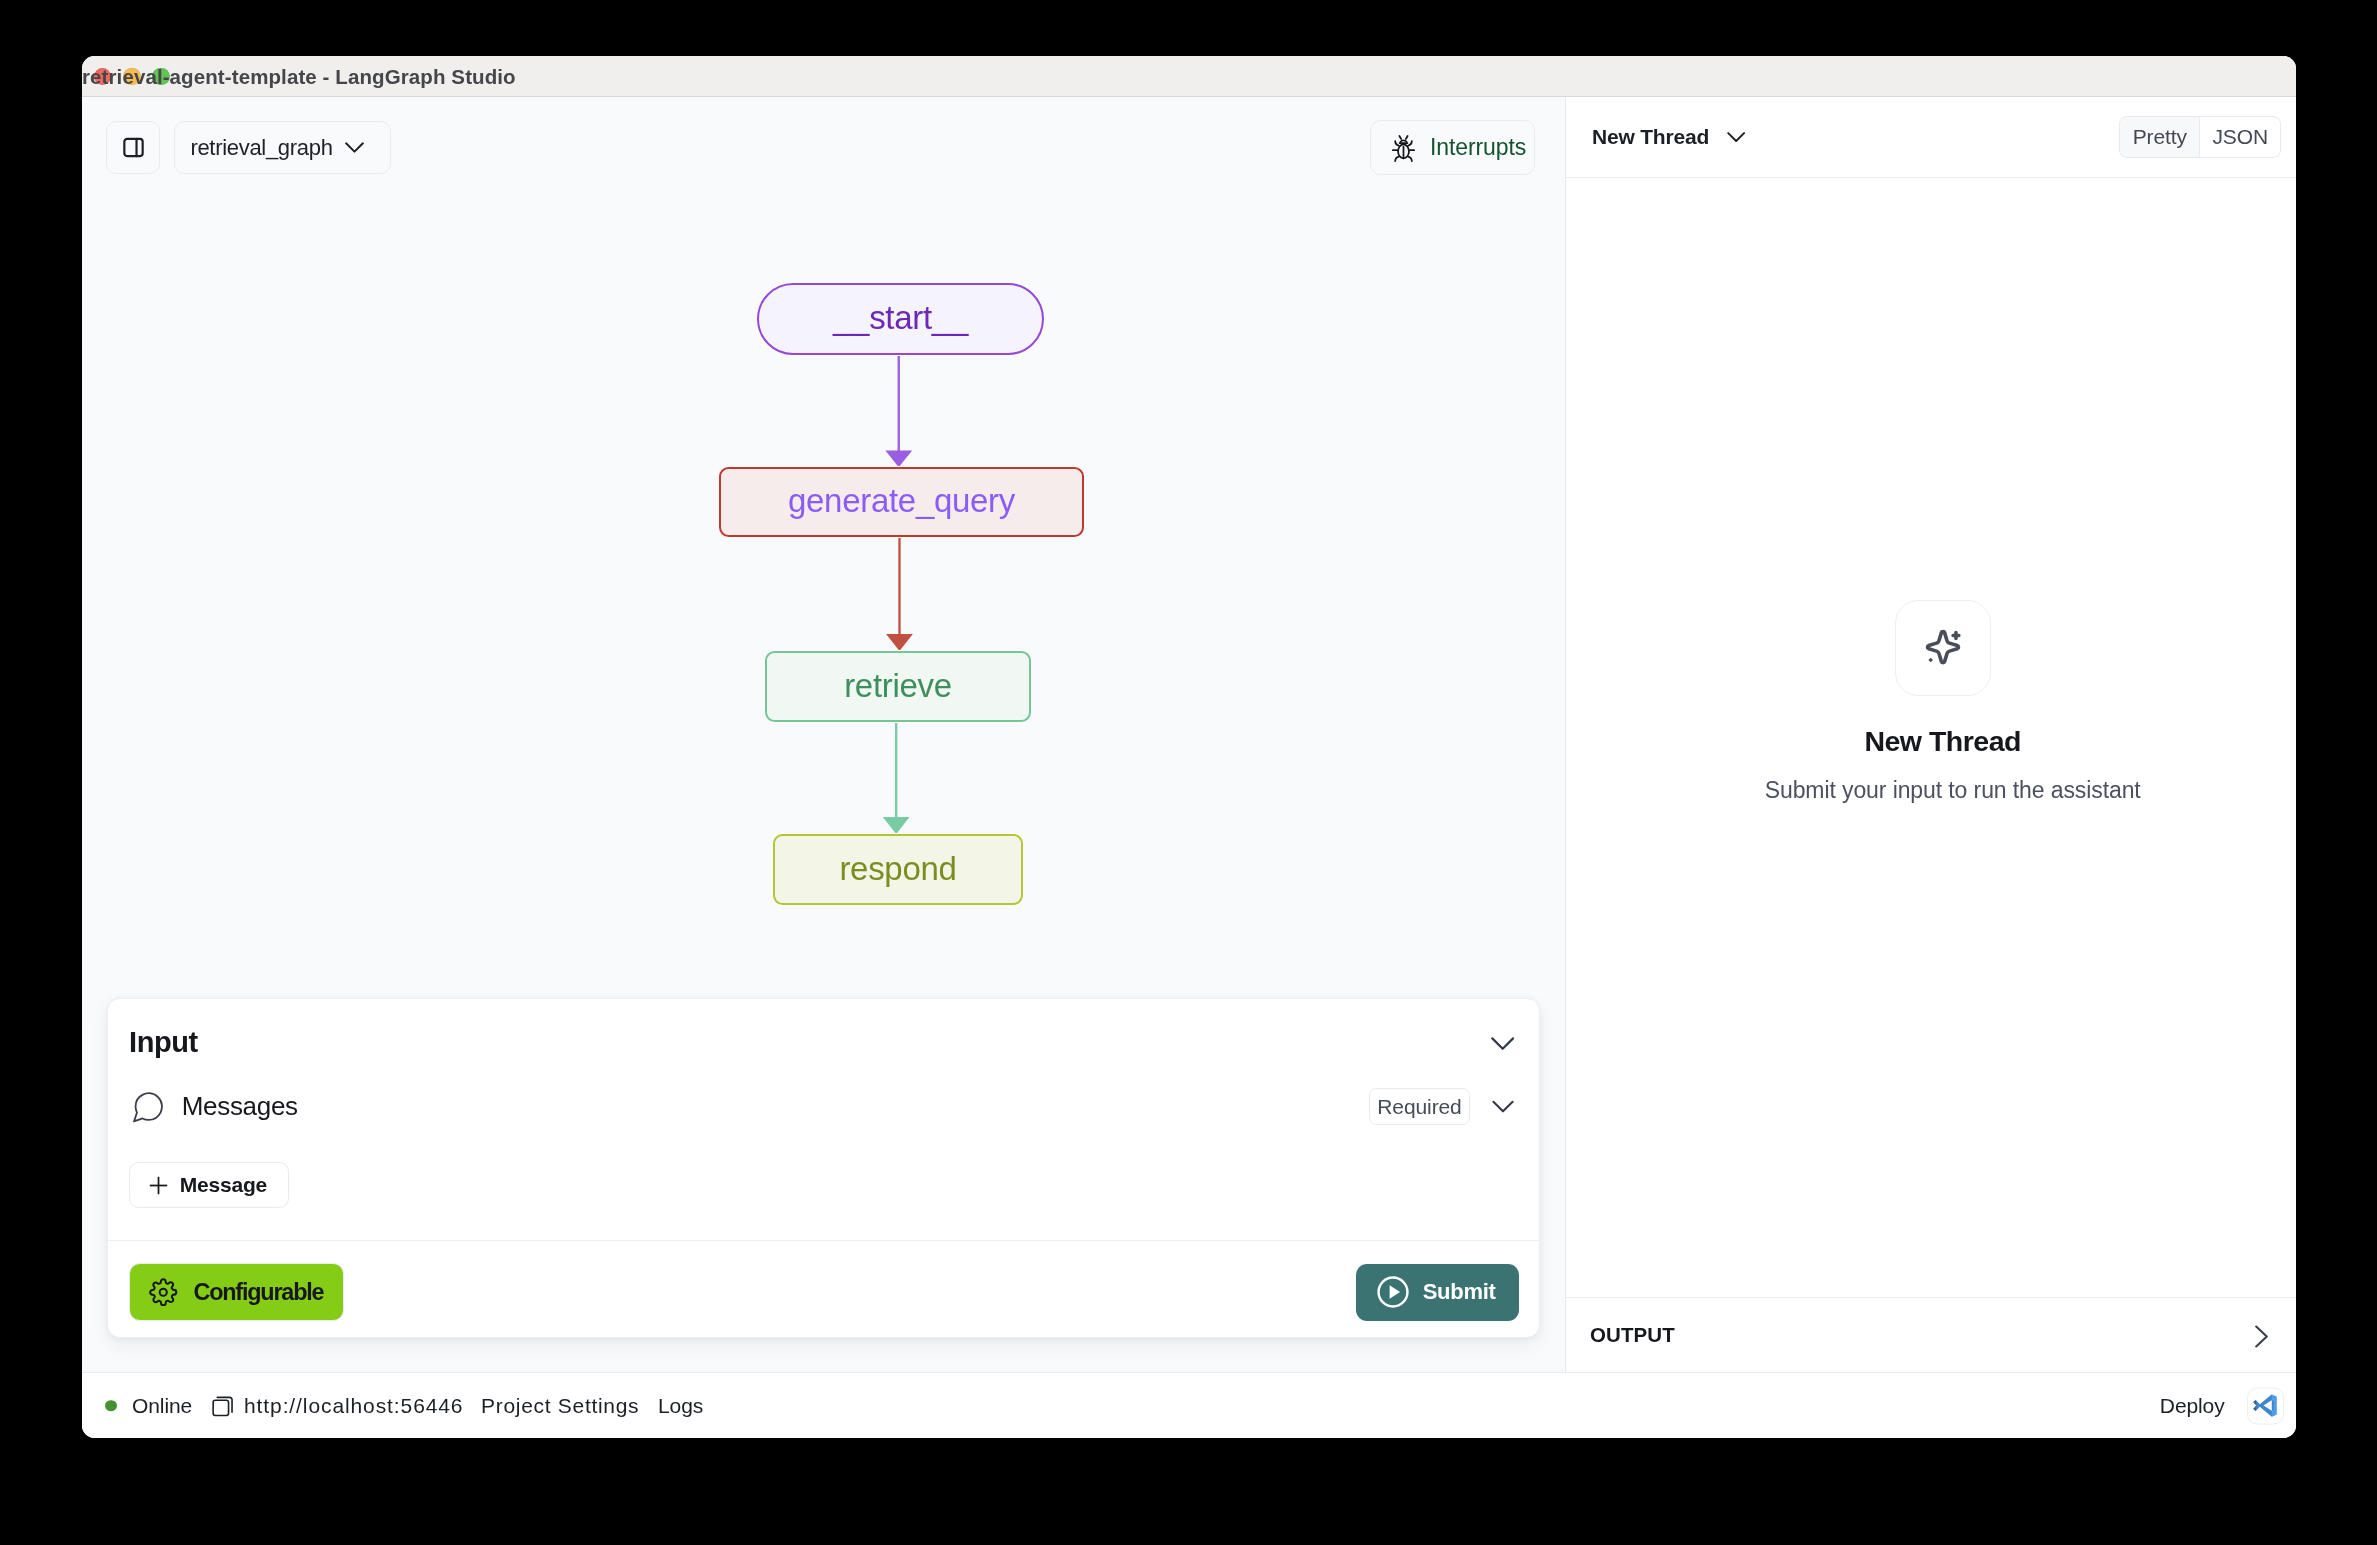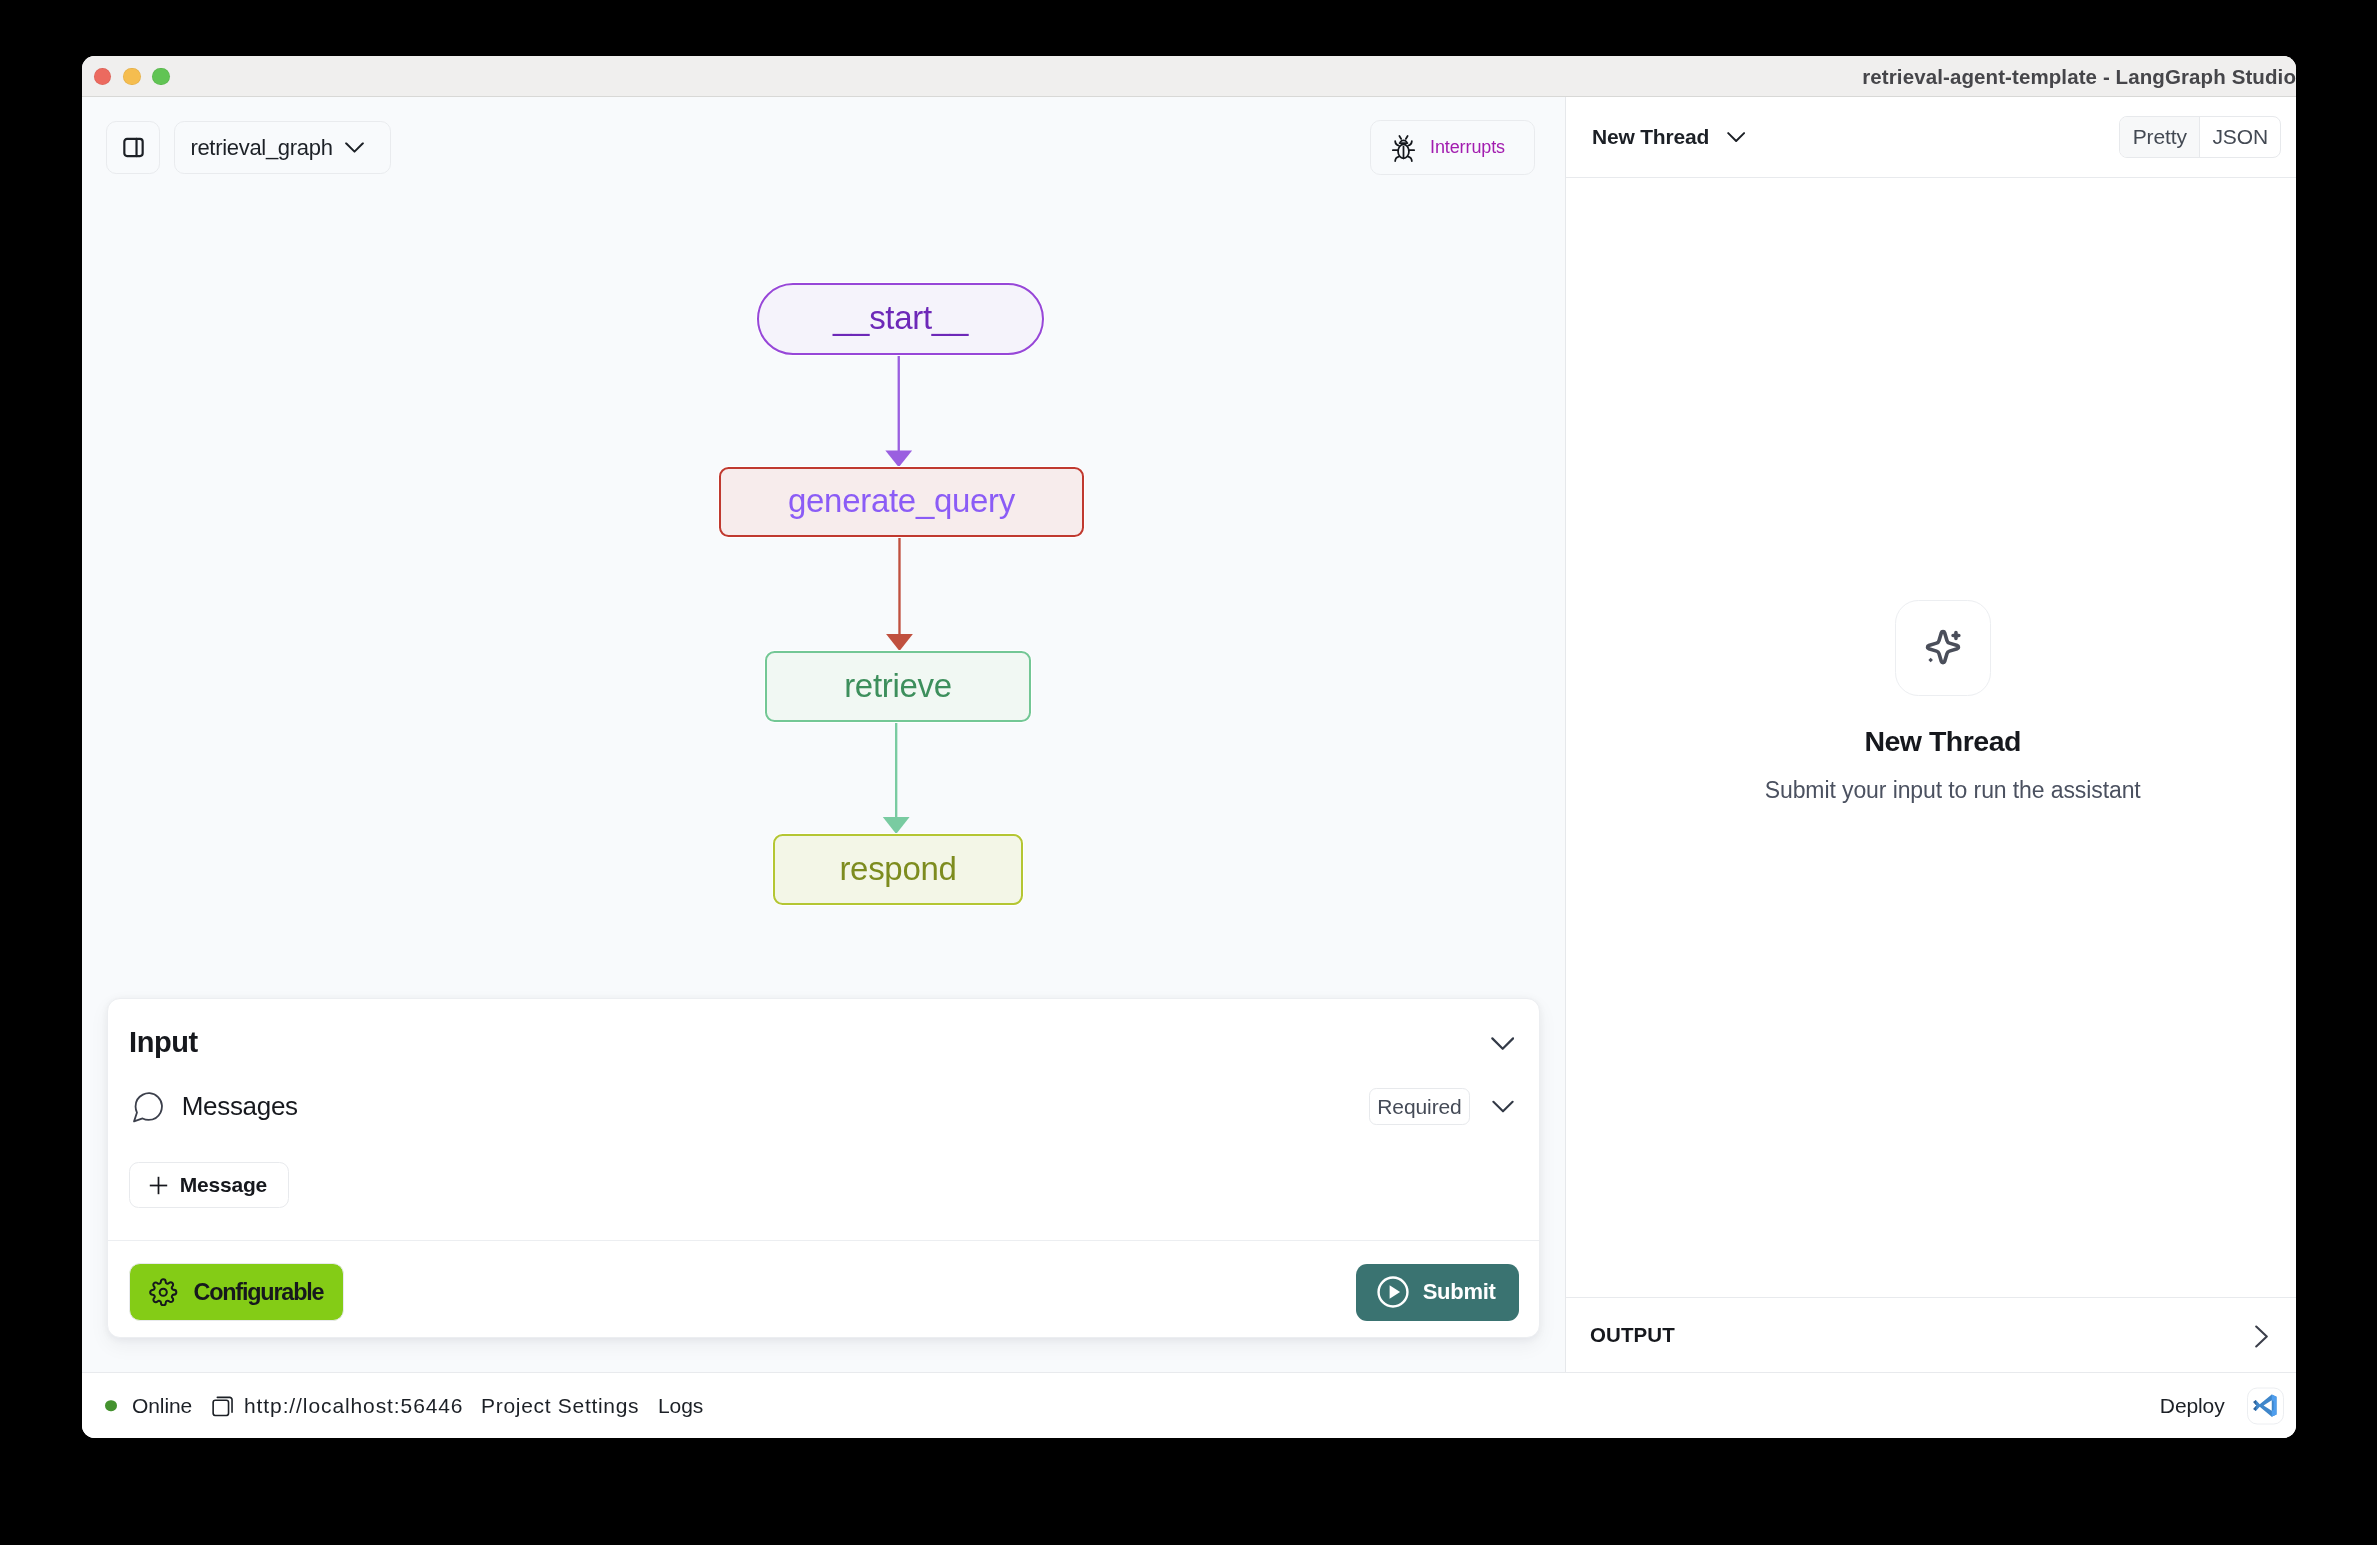--- a/index.html
+++ b/index.html
@@ -14,21 +14,21 @@
           background:#fff;border-radius:12.4px;overflow:hidden;
           display:flex;flex-direction:column;}
   .titlebar{height:41px;flex:0 0 41px;background:#f0efee;
             border-bottom:0.7px solid #d8d8d6;position:relative;}
   .lights{position:absolute;left:11.7px;top:11.7px;display:flex;gap:11.7px;}
   .light{width:17.6px;height:17.6px;border-radius:50%;}
   .light.red{background:#ec6a5f;box-shadow:inset 0 0 0 0.7px rgba(0,0,0,.07);}
   .light.amber{background:#f5bd4f;box-shadow:inset 0 0 0 0.7px rgba(0,0,0,.07);}
   .light.green{background:#61c454;box-shadow:inset 0 0 0 0.7px rgba(0,0,0,.07);}
   .wtitle{position:absolute;left:0;right:0;top:0;height:41px;line-height:41px;
-          text-align:right;font-size:20.5px;font-weight:700;color:#46464a;
+          text-align:left;font-size:20.5px;font-weight:700;color:#46464a;
           letter-spacing:0.1px;}
 
   
   .body{flex:1;display:flex;min-height:0;}
   .leftpane{width:1483px;flex:0 0 1483px;background:#f8fafc;
             display:flex;flex-direction:column;position:relative;min-height:0;}
   .rightpane{flex:1;background:#fff;border-left:0.7px solid #e6e8eb;
              display:flex;flex-direction:column;min-height:0;}
 
   
@@ -36,21 +36,21 @@
   .tbtn{position:absolute;background:#f8fafc;border:0.7px solid #e9ebee;
         border-radius:10.2px;display:flex;align-items:center;justify-content:center;}
   #sidebarBtn{left:24px;top:24px;width:54px;height:53px;}
   #graphSel{left:92px;top:24px;width:217px;height:53px;
             justify-content:flex-start;padding-left:15.4px;gap:0;}
   #graphSel .sel-text{font-size:22px;color:#1c2026;letter-spacing:-0.3px;}
   #graphSel .chev{position:absolute;right:26px;top:50%;transform:translateY(-50%);
                   display:flex;}
   #interruptsBtn{right:30px;top:23.4px;width:165px;height:55px;
                  justify-content:flex-start;padding-left:17.6px;gap:12.4px;}
-  #interruptsBtn .it-text{font-size:18px;color:#a21caf;letter-spacing:-0.1px;}
+  #interruptsBtn .it-text{font-size:23px;color:#14532d;letter-spacing:-0.1px;}
 
   
   .canvas{position:absolute;left:0;top:0;right:0;bottom:0;}
   .node{position:absolute;display:flex;align-items:center;justify-content:center;
         font-size:33px;letter-spacing:-0.3px;box-shadow:0 0 0 0.9px #fff;}
   .node span{position:relative;top:-0.7px;}
 
   
   .inputcard{position:absolute;left:25px;right:25px;top:901px;height:340px;
              background:#fff;border:0.7px solid #eceef1;border-radius:13px;

